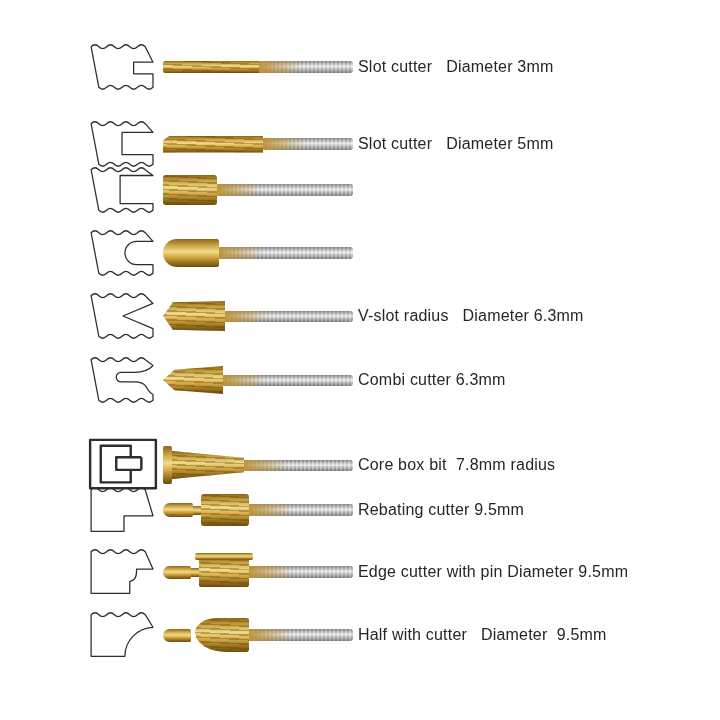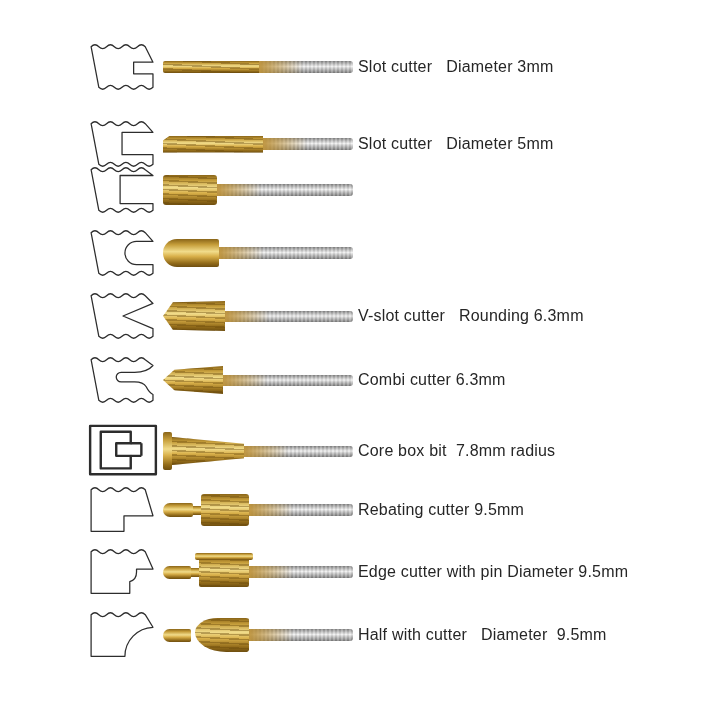--- a/index.html
+++ b/index.html
@@ -113,37 +113,37 @@
   <div class="row" style="top:285px">
     <svg class="profile" viewBox="0 0 76 60">
       <path d="M5,9 q4,-4 8,0 t8,0 t8,0 t8,0 t8,0 t8,0 t8,0 L69,17 L38,30 L69,43 L69,51 q-4,4 -8,0 t-8,0 t-8,0 t-8,0 t-8,0 t-8,0 t-8,0 Z"></path>
     </svg>
     <div class="bit b5">
       <div class="head gold"></div>
       <div class="shank">
           <div class="tint"></div>
         </div>
     </div>
-    <span class="label">V-slot cutter   Rounding 6.3mm</span>
+    <span class="label">V-slot radius   Diameter 6.3mm</span>
   </div>
 
   <div class="row" style="top:349px">
     <svg class="profile" viewBox="0 0 76 60">
       <path d="M5,9 q4,-4 8,0 t8,0 t8,0 t8,0 t8,0 t8,0 t8,0 L69,15 Q63,22 50,22 L36,22 A5,5 0 0 0 36,32 L50,32 Q59,32 62,37 Q65,43 69,45 L69,51 q-4,4 -8,0 t-8,0 t-8,0 t-8,0 t-8,0 t-8,0 t-8,0 Z"></path>
     </svg>
     <div class="bit b6">
       <div class="head gold"></div>
       <div class="shank">
           <div class="tint"></div>
         </div>
     </div>
     <span class="label">Combi cutter 6.3mm</span>
   </div>
 
-  <div class="row" style="top:420px">
+  <div class="row" style="top:434px">
     <svg class="profile thick" viewBox="0 0 76 60">
       <path d="M4,4 H72 V54 H4 Z"></path>
       <path d="M46,10 H15 V48 H46 V35 H31 V22 H46 Z"></path>
       <path d="M46,22 H57 M46,35 H57 M57,22 V35"></path>
     </svg>
     <div class="bit b7">
       <div class="flange goldplain"></div>
       <div class="head gold"></div>
       <div class="shank">
           <div class="tint"></div>

